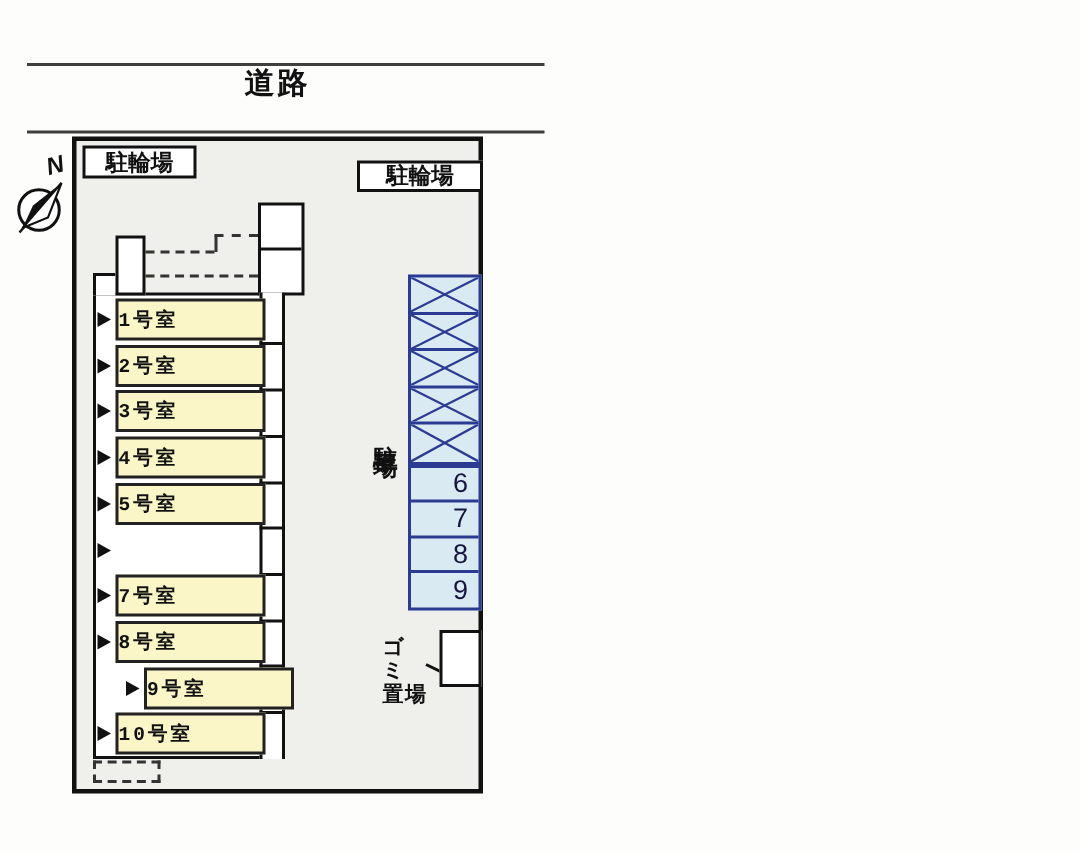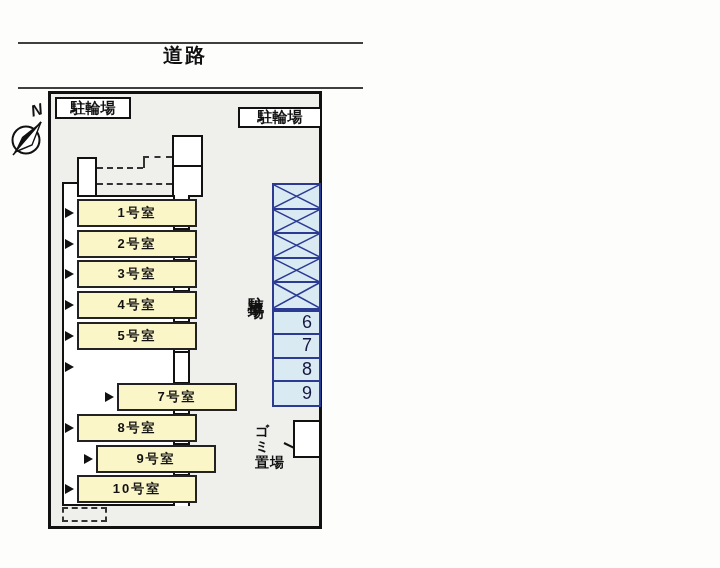--- a/index.html
+++ b/index.html
@@ -18,23 +18,23 @@
   
   .blk{background:#fff;border:2px solid var(--outline,#111);}
   .stair-divider{position:absolute;left:0;right:0;top:28px;height:0;border-top:2px solid var(--outline,#111);}
   .dash-h{height:0;border-top:2px dashed #333;}
   .dash-v{width:0;border-left:2px dashed #333;}
   .dashed-rect{border:2px dashed #333;background:transparent;}
   
   .room-row{position:absolute;left:62px;width:128px;height:28px;}
   .room-arrow{position:absolute;left:3px;top:9px;width:0;height:0;
     border-left:9px solid #111;border-top:5.5px solid transparent;border-bottom:5.5px solid transparent;}
-  .room-box{position:absolute;left:15px;top:0;width:120px;height:28px;box-sizing:border-box;
+  .room-box{position:absolute;left:15px;top:0;width:100px;height:28px;box-sizing:border-box;
     background:var(--room-fill,#FAF6C8);border:2px solid var(--room-border,#222);
-    display:flex;align-items:center;justify-content:center;}
+    display:flex;align-items:center;font-family:Liberation Mono, monospace;}
   .room-label{font-size:13px;font-weight:bold;letter-spacing:2px;white-space:nowrap;}
   .balcony-strip{border-left:2px solid var(--outline,#111);border-right:2px solid var(--outline,#111);background:#fff;}
   .strip-divider{position:absolute;left:173px;width:17px;height:0;border-top:2px solid var(--outline,#111);}
   
   .p-col{background:var(--parking-fill,#D9EAF3);border:2px solid var(--parking-line,#2C3B92);}
   .x-cell{position:relative;width:100%;box-sizing:border-box;border-bottom:2px solid var(--parking-line,#2C3B92);}
   .x-cell:last-child{border-bottom:none;}
   .x-cell svg{position:absolute;inset:0;width:100%;height:100%;display:block;}
   .num-cell{position:relative;width:100%;box-sizing:border-box;border-bottom:2px solid var(--parking-line,#2C3B92);
     display:flex;align-items:center;justify-content:flex-end;padding-right:7px;}
@@ -119,21 +119,21 @@
         <span class="room-arrow"></span>
         <div class="room-box">
           <span class="room-label">5号室</span>
         </div>
       </div>
       <div class="strip-divider" style="top: 351.2px;"></div>
       <div class="room-row" style="top: 352.5px;">
         <span class="room-arrow"></span>
       </div>
       <div class="strip-divider" style="top: 381.9px;"></div>
-      <div class="room-row" style="top: 383.2px; margin-left: 40px;">
+      <div class="room-row" style="top: 383.2px;">
         <span class="room-arrow"></span>
         <div class="room-box">
           <span class="room-label">7号室</span>
         </div>
       </div>
       <div class="strip-divider" style="top: 412.6px;"></div>
       <div class="room-row" style="top: 413.9px;">
         <span class="room-arrow"></span>
         <div class="room-box">
           <span class="room-label">8号室</span>

